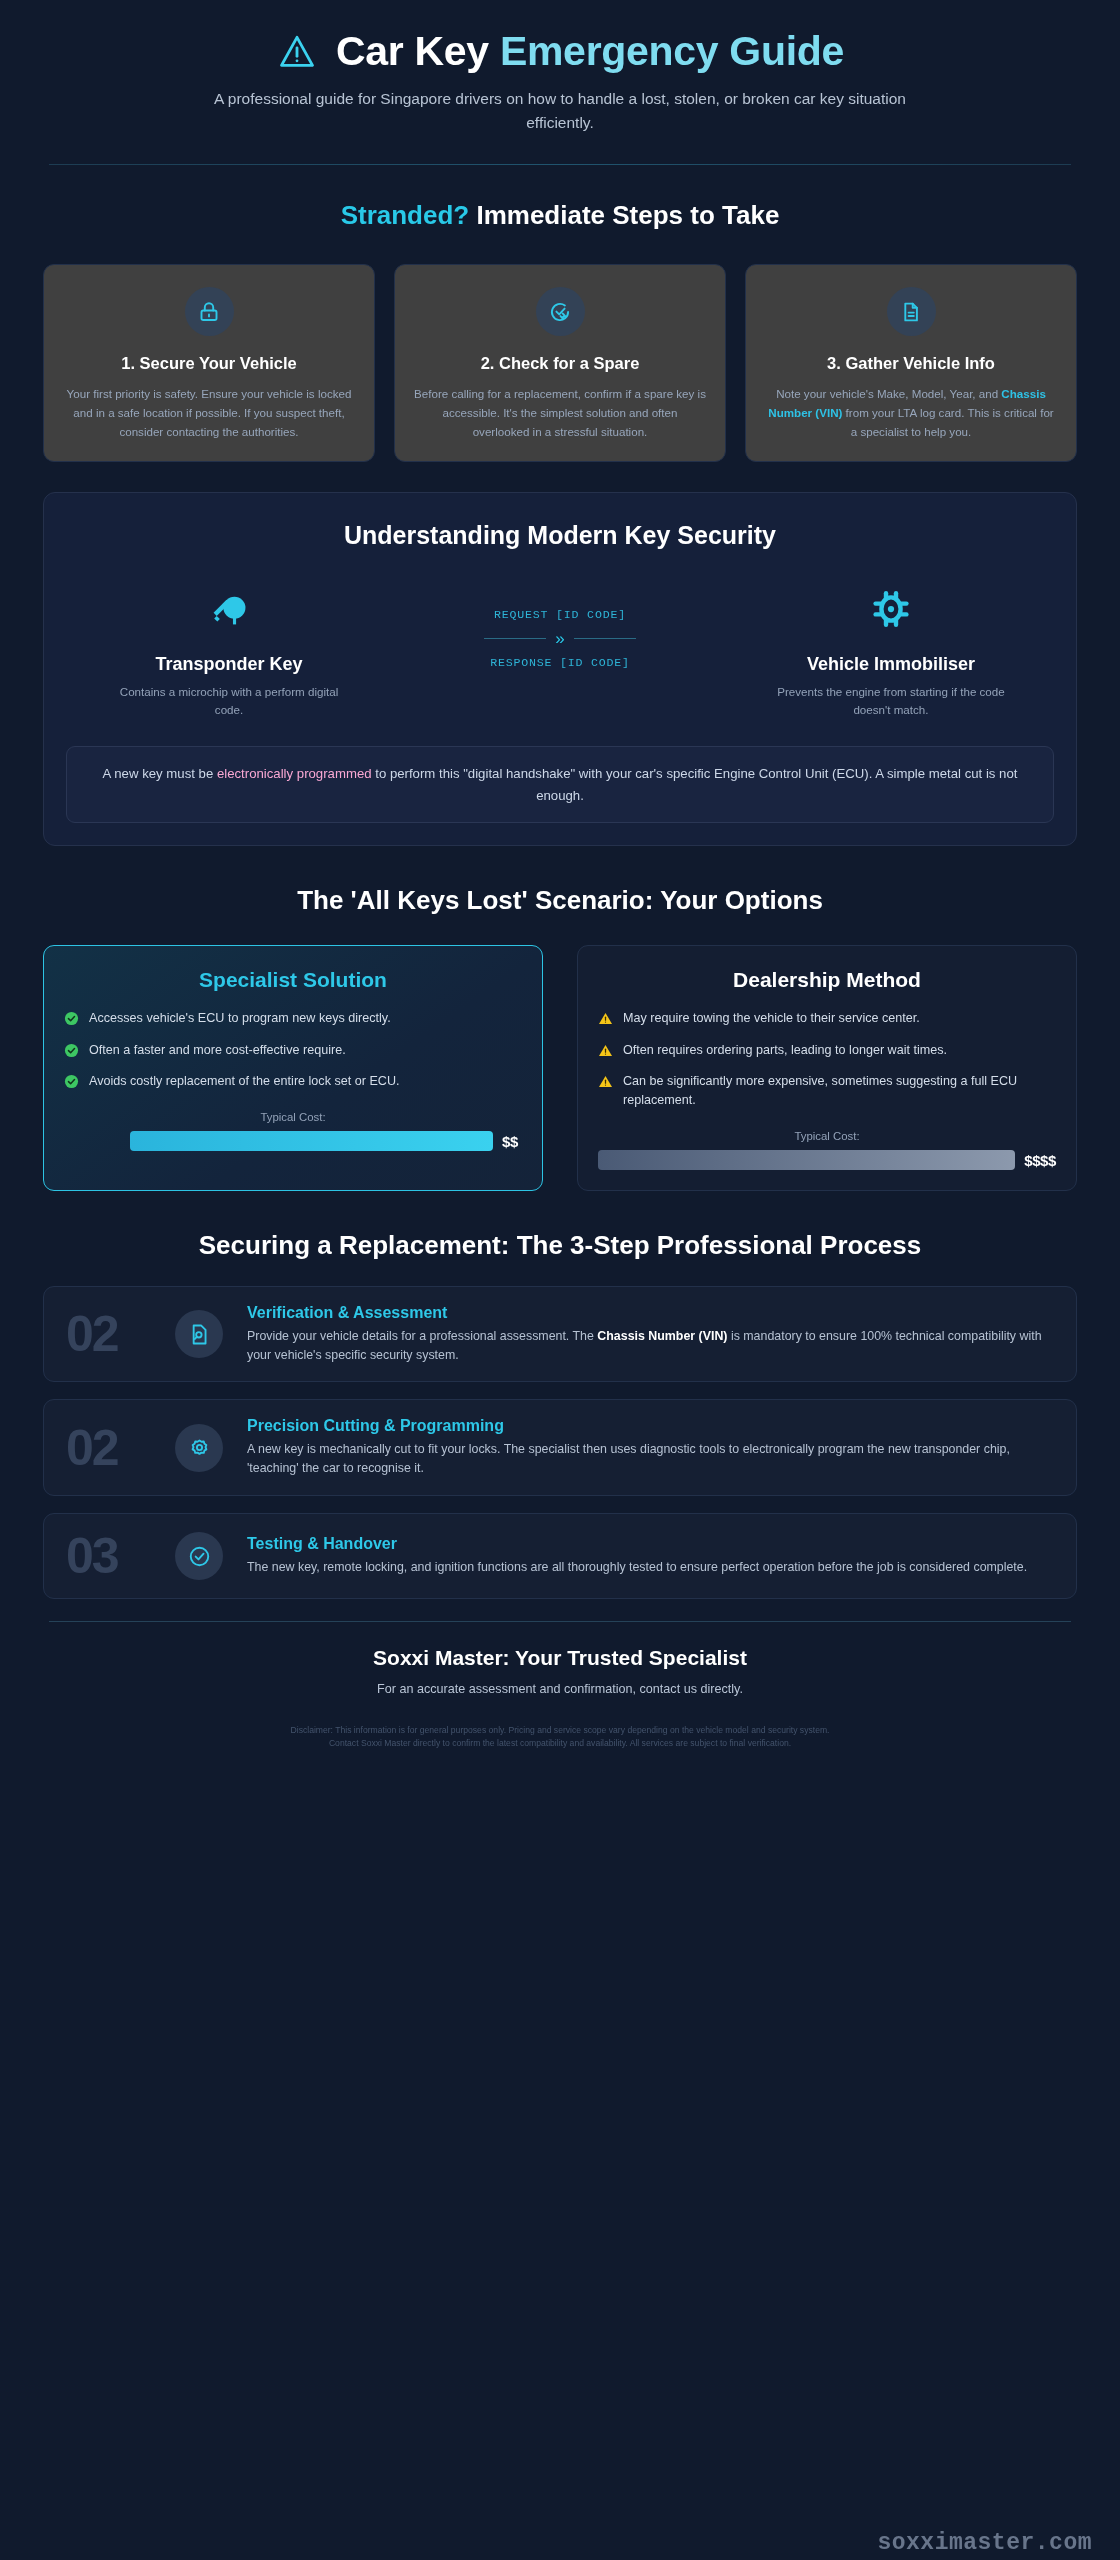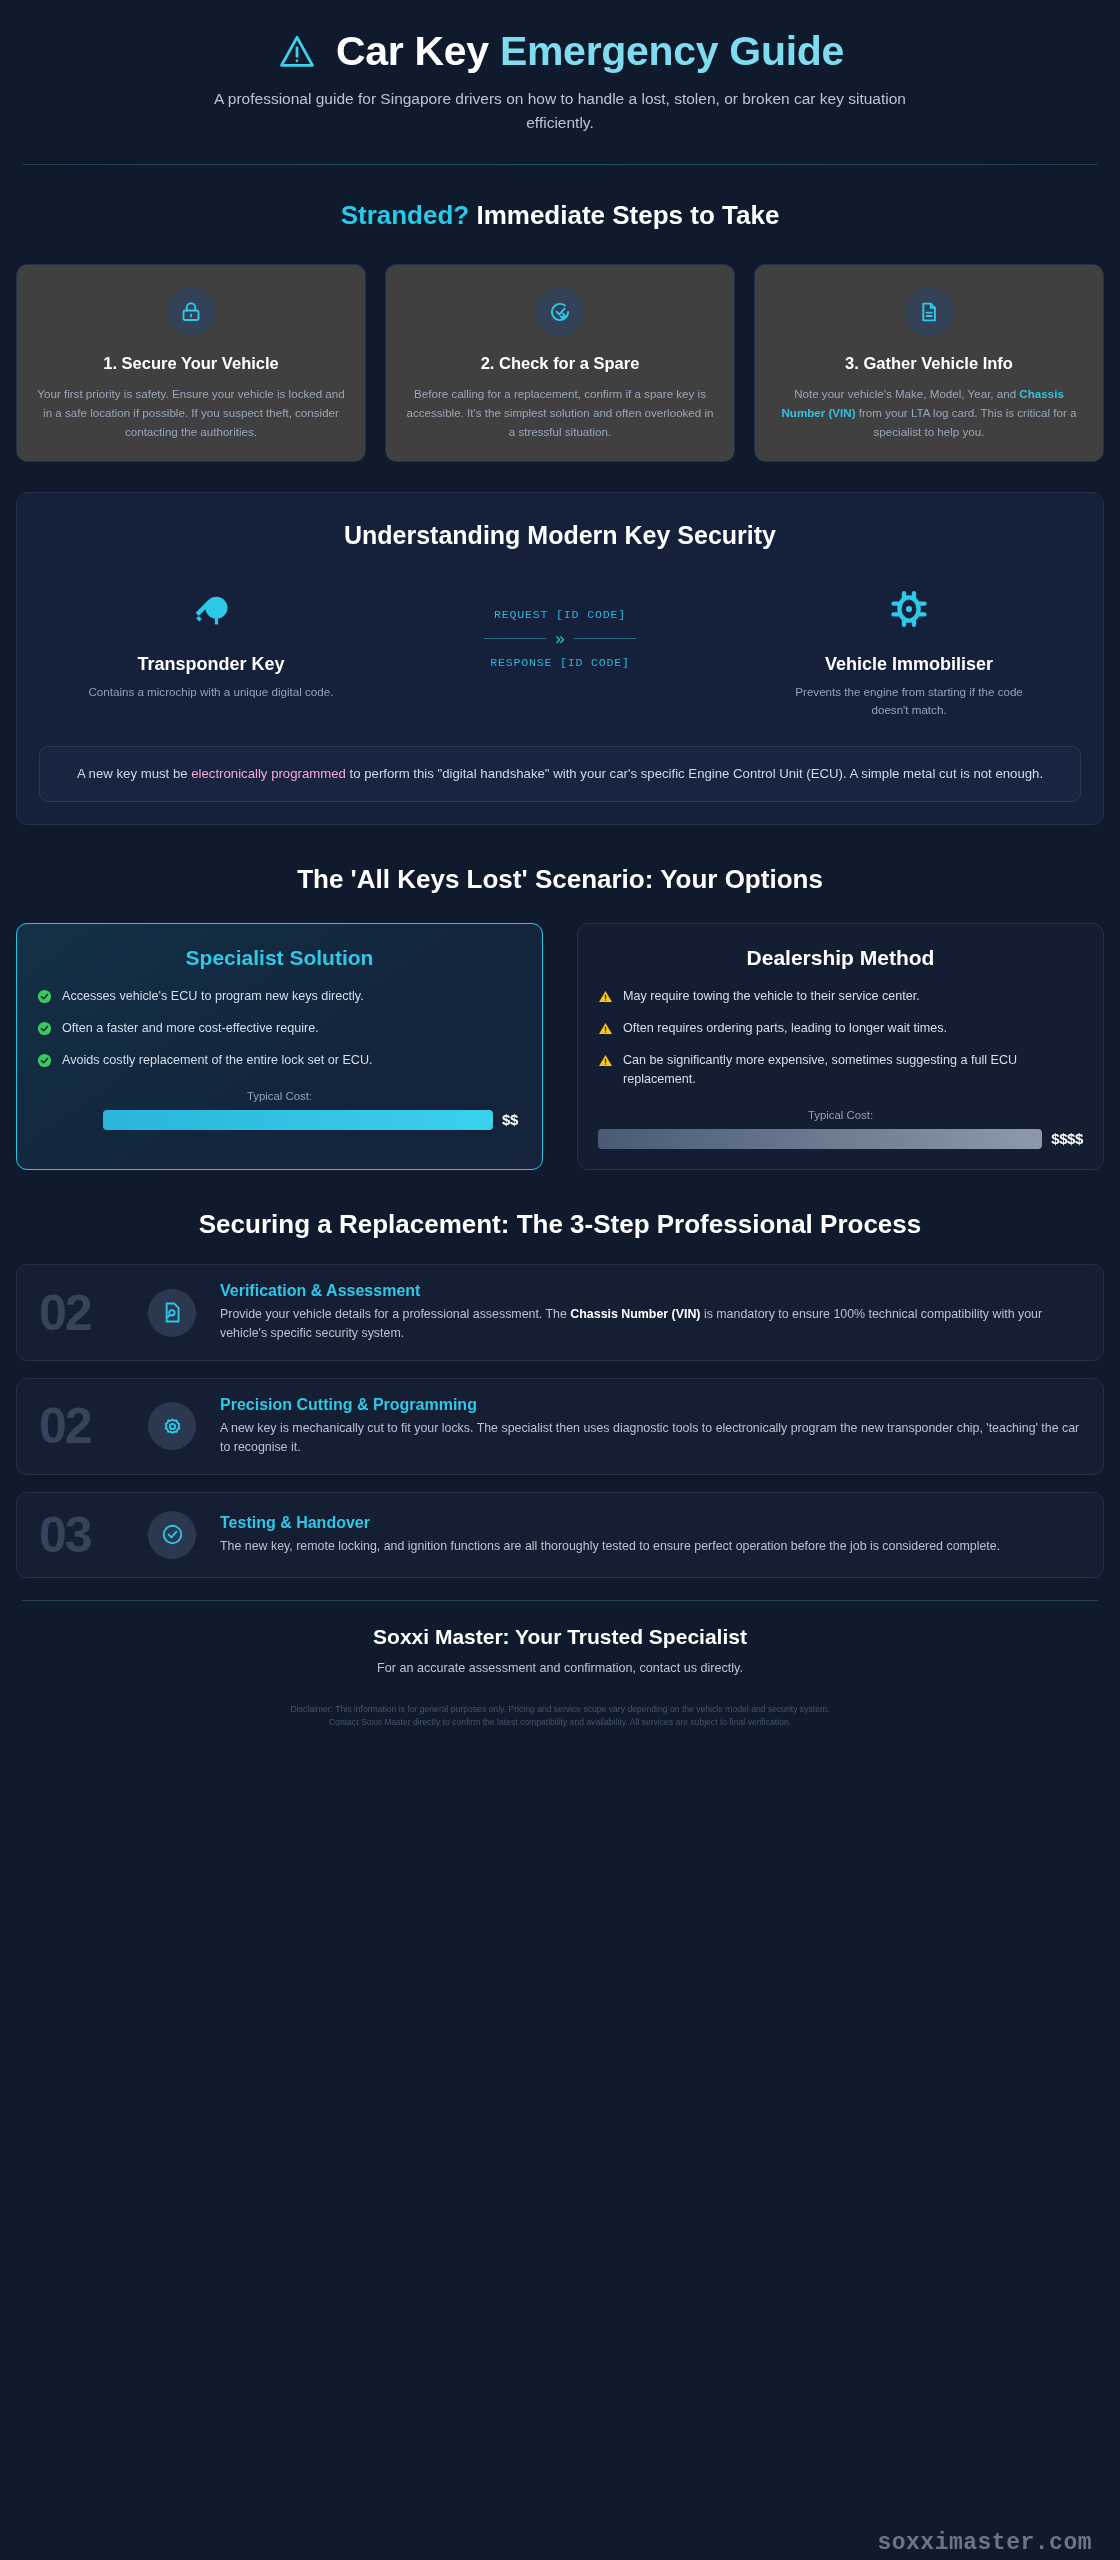--- a/index.html
+++ b/index.html
@@ -5,21 +5,21 @@
   * { margin:0; padding:0; box-sizing:border-box; }
   html,body { background:#0b1220; }
   body {
     width:1120px; height:2560px;
     font-family:"Liberation Sans", sans-serif;
     background:#0e1626;
     color:#e6edf6;
     overflow:hidden;
     position:relative;
   }
-  .page { width:1120px; height:2560px; background:#101a2d; position:relative; padding:0 16px; }
+  .page { width:1120px; height:2560px; background:#101a2d; position:relative; padding:0 43px; }
 
   
   .hdr { padding-top:30px; text-align:center; }
   .hdr-title-row { display:flex; align-items:center; justify-content:center; gap:18px; }
   .warn-tri { width:42px; height:40px; flex:0 0 auto; }
   .hdr-title { font-size:41px; font-weight:700; letter-spacing:-.3px; line-height:1.06; }
   .hdr-title .w { color:#ffffff; }
   .hdr-title .c { color:#7fdcf0; }
   .hdr-sub { margin:14px auto 0; max-width:700px; font-size:15.5px; line-height:1.5; color:#b8c4d4; }
   .rule { height:1px; background:linear-gradient(to right,#1d3c52,#20546e,#1d3c52); margin:30px 6px 0; }
@@ -190,21 +190,21 @@
       <div class="hs-col">
         <div class="hs-ico">
           <svg width="50" height="50" viewBox="0 0 24 24" fill="#2ec8e8">
             <circle cx="14.6" cy="11.4" r="5.3"></circle>
             <path d="M10.8 7.6 L4.6 13.8 l1.5 1.5 l6.2-6.2z"></path>
             <path d="M6.1 15.3 l-1.2 1.2 1.5 1.5 1.2-1.2z"></path>
             <rect x="13.9" y="16.3" width="1.5" height="3.1"></rect>
           </svg>
         </div>
         <div class="hs-ttl">Transponder Key</div>
-        <div class="hs-txt">Contains a microchip with a unique digital code.</div>
+        <div class="hs-txt">Contains a microchip with a perform digital code.</div>
       </div>
 
       <div class="hs-mid">
         <div class="hs-code">REQUEST [ID CODE]</div>
         <div class="hs-arrow-row">
           <span class="hs-line"></span>
           <span class="hs-chev">»</span>
           <span class="hs-line"></span>
         </div>
         <div class="hs-code">RESPONSE [ID CODE]</div>

